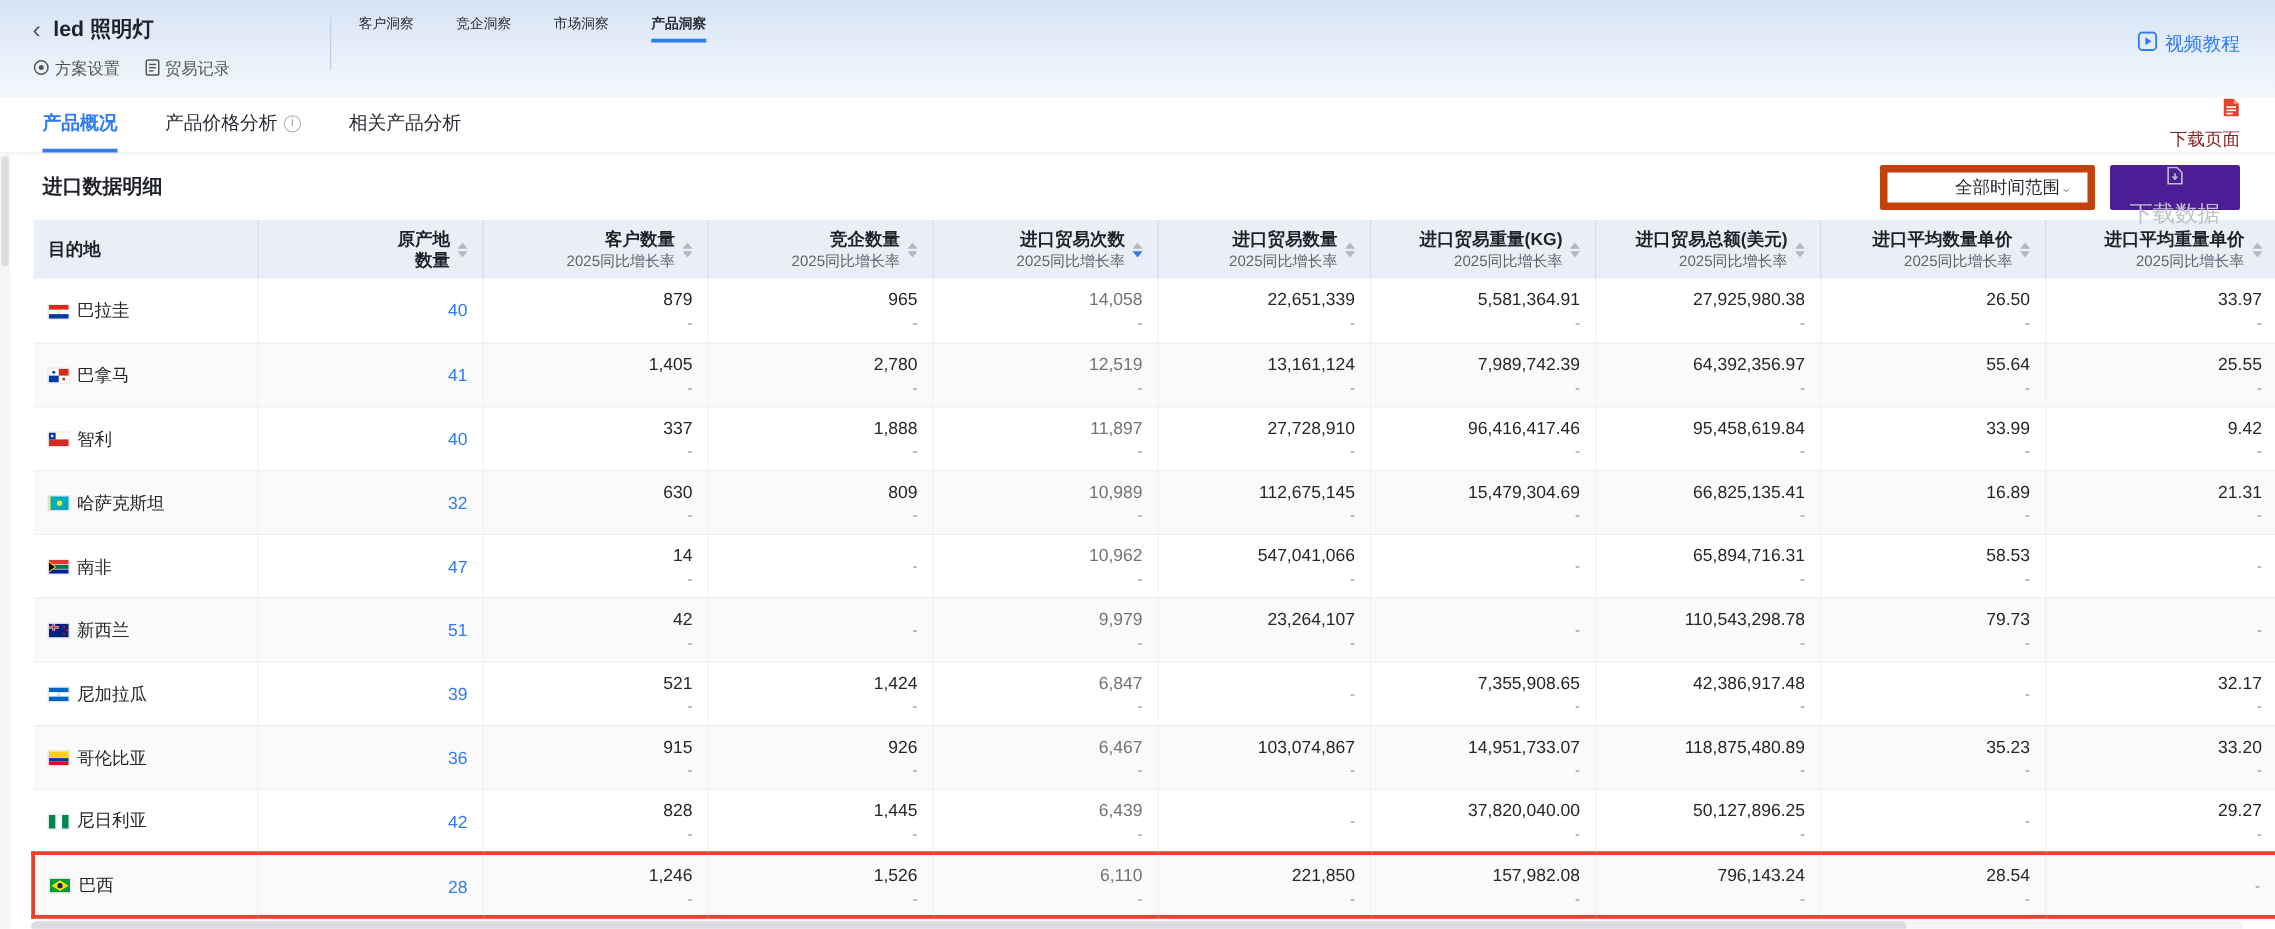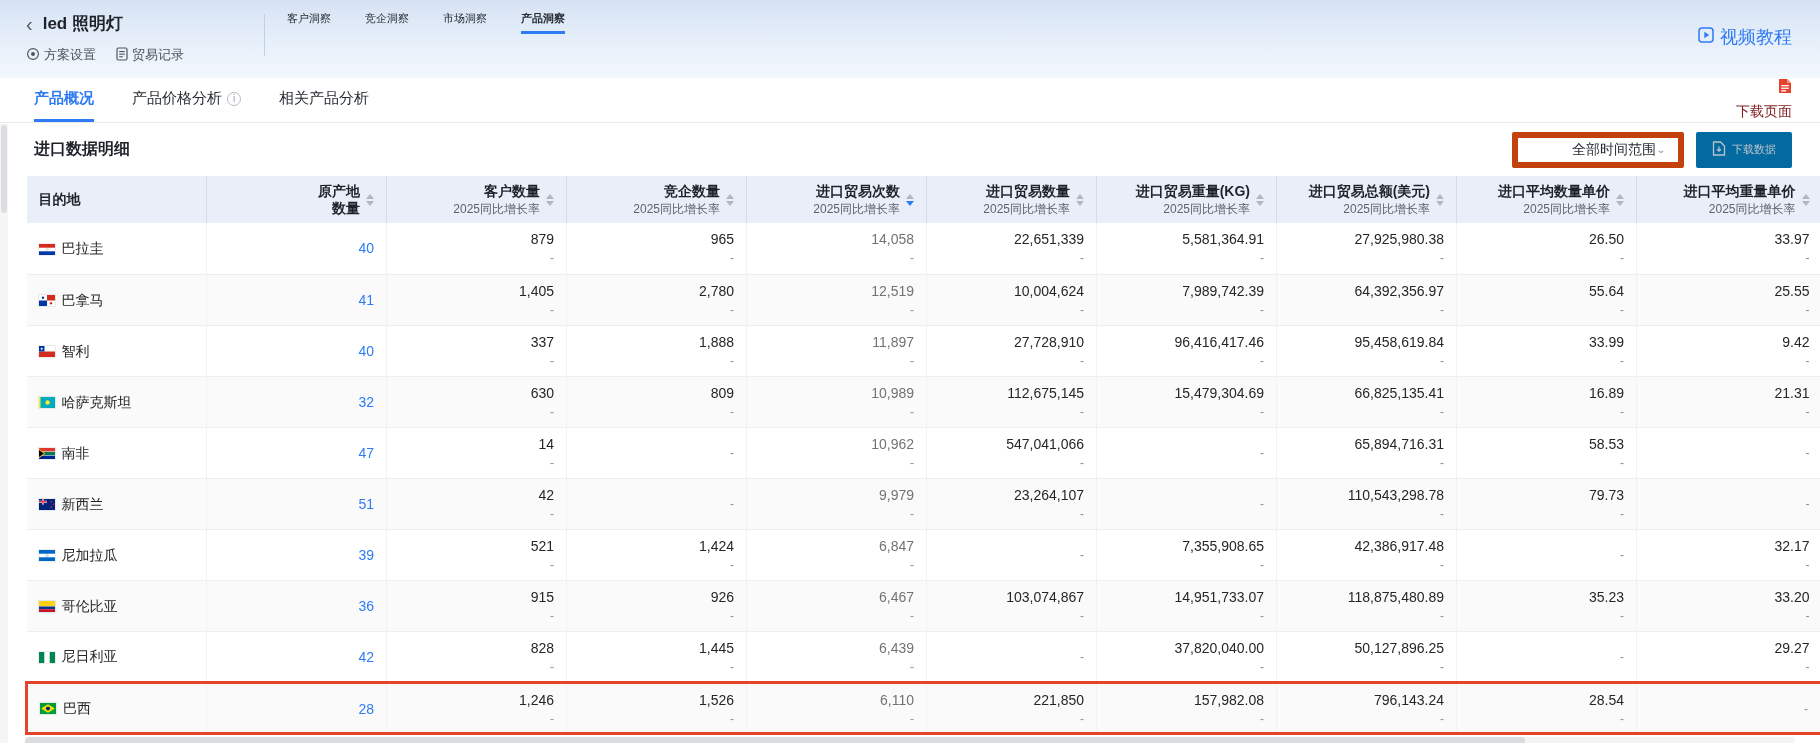--- a/index.html
+++ b/index.html
@@ -22,36 +22,36 @@
 .tb-links { margin-top: 11px; display: flex; gap: 20px; font-size: 13px; color: #50555d; }
 .tb-link { display: flex; align-items: center; gap: 4px; cursor: pointer; }
 .tb-divider { width: 1px; height: 42px; background: #c3d0e3; margin: 14px 22px 0 0; }
 .tb-nav { padding-top: 11px; }
 .nav-primary { display: flex; gap: 34px; }
 .np-item { font-size: 11px; color: #272c33; font-weight: 500; padding-bottom: 5px; border-bottom: 3px solid transparent; cursor: pointer; }
 .np-item.active { font-weight: 700; border-bottom-color: #2e7bf4; }
 .nav-secondary { display: flex; gap: 30px; margin-top: 7px; }
 .ns-item { font-size: 14px; color: #5a6068; padding-bottom: 9px; border-bottom: 3px solid transparent; cursor: pointer; }
 .ns-item.active { color: #2e7bf4; border-bottom-color: #2e7bf4; }
-.tb-right { position: absolute; right: 28px; top: 25px; display: flex; align-items: center; gap: 6px; color: #2e7bf4; font-size: 18px; cursor: pointer; text-align: right; }
+.tb-right { position: absolute; right: 28px; top: 25px; display: flex; align-items: center; gap: 6px; color: #2e7bf4; font-size: 15px; cursor: pointer; text-align: right; }
 
 
 .toolbar { height: 45px; background: #fff; border-bottom: 1px solid #e8eaed; display: flex; align-items: stretch; padding: 0 28px 0 34px; position: relative; }
 .tab { margin-right: 38px; font-size: 15px; color: #272c33; display: flex; align-items: center; gap: 5px; border-bottom: 3px solid transparent; cursor: pointer; }
 .tab.active { color: #2e7bf4; font-weight: 700; border-bottom-color: #2e7bf4; }
 .info-dot { width: 14px; height: 14px; border: 1px solid #b6bcc6; border-radius: 50%; color: #9aa1ab; font-size: 10px; line-height: 12px; text-align: center; font-style: normal; }
 .dl-page { position: absolute; right: 28px; top: 0; height: 45px; display: flex; align-items: flex-end; gap: 6px; color: #7f1d1d; font-size: 14px; cursor: pointer; flex-direction: column; }
 
 
 .section-head { height: 53px; display: flex; align-items: center; justify-content: space-between; padding: 0 28px 0 34px; }
 .sec-title { font-size: 16px; font-weight: 700; color: #1f2329; }
 .controls { display: flex; gap: 12px; align-items: center; }
 .select { width: 172px; height: 36px; border: 6px solid #c2410c; border-radius: 2px; background: #fff; display: flex; align-items: center; justify-content: flex-end; padding: 0 12px; font-size: 14px; color: #272c33; cursor: pointer; }
 .select .caret { color: #9aa1ab; font-size: 12px; transform: scaleY(.8); }
-.btn-dl { height: 36px; background: #0369a1; border-radius: 2px; padding: 0 16px; display: flex; align-items: center; gap: 6px; color: #bdc2ca; font-size: 11px; cursor: not-allowed; }
+.btn-dl { height: 36px; background: #4c1d95; border-radius: 2px; padding: 0 16px; display: flex; align-items: center; gap: 6px; color: #bdc2ca; font-size: 18px; cursor: not-allowed; flex-direction: column; }
 
 
 .table-wrap { padding-left: 25px; }
 table { border-collapse: collapse; table-layout: fixed; width: 1795px; }
 thead th { background: #e9eef8; height: 47px; border-right: 1px solid #d5dce9; vertical-align: middle; padding: 0 12px; font-weight: 400; }
 thead th:last-child { border-right: none; }
 .th-flex { display: flex; justify-content: flex-end; align-items: center; gap: 6px; }
 .th-flex.left { justify-content: flex-start; }
 .th-label { font-size: 14px; font-weight: 700; color: #1f2329; line-height: 17px; text-align: right; }
 .th-flex.left .th-label { text-align: left; }
@@ -381,21 +381,21 @@
             </td>
             <td>
               <div class="v">2,780</div>
               <div class="g">-</div>
             </td>
             <td>
               <div class="v link">12,519</div>
               <div class="g">-</div>
             </td>
             <td>
-              <div class="v">10,004,624</div>
+              <div class="v">13,161,124</div>
               <div class="g">-</div>
             </td>
             <td>
               <div class="v">7,989,742.39</div>
               <div class="g">-</div>
             </td>
             <td>
               <div class="v">64,392,356.97</div>
               <div class="g">-</div>
             </td>

